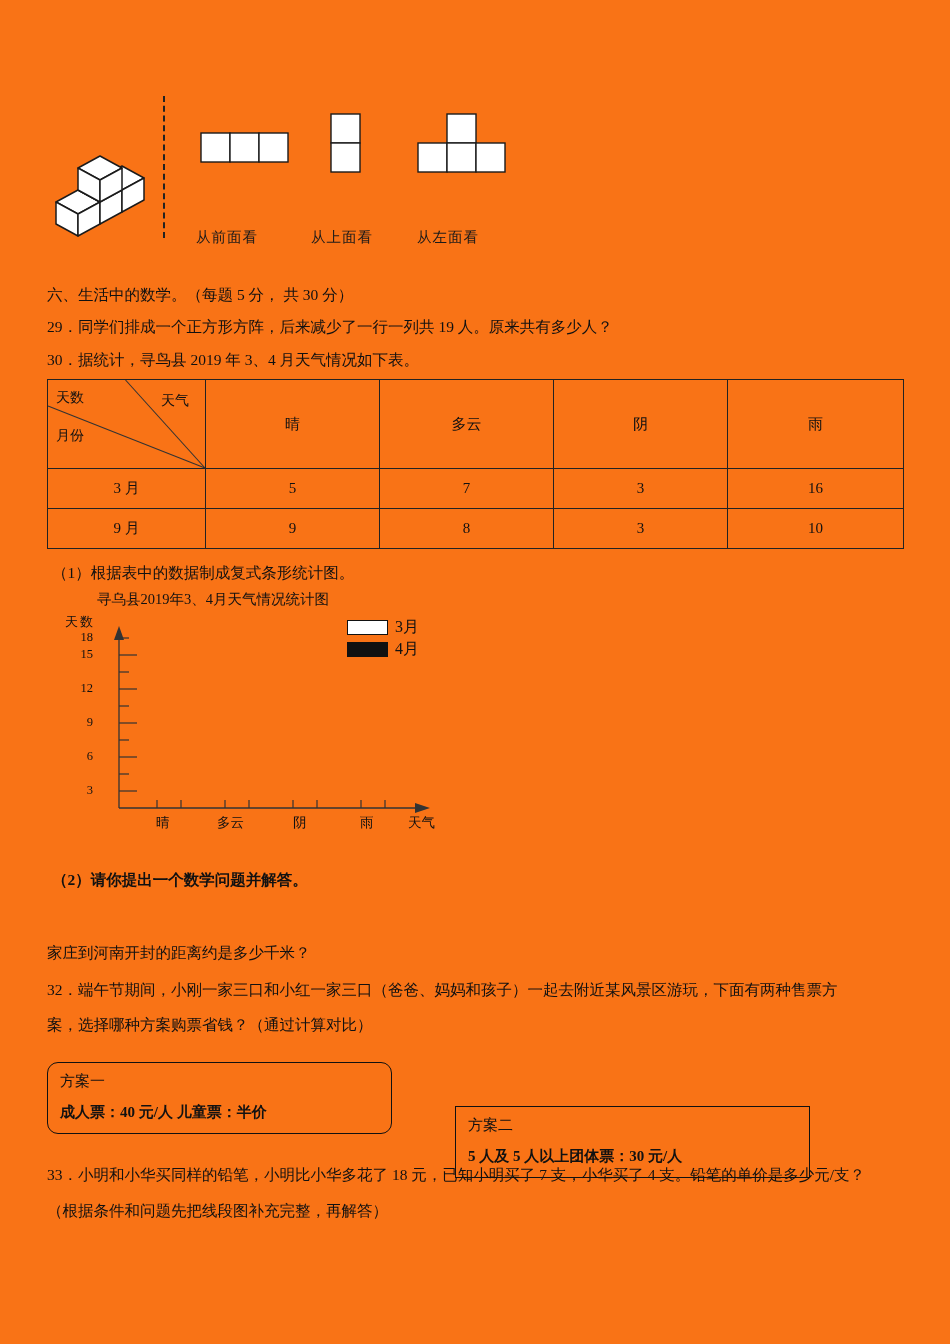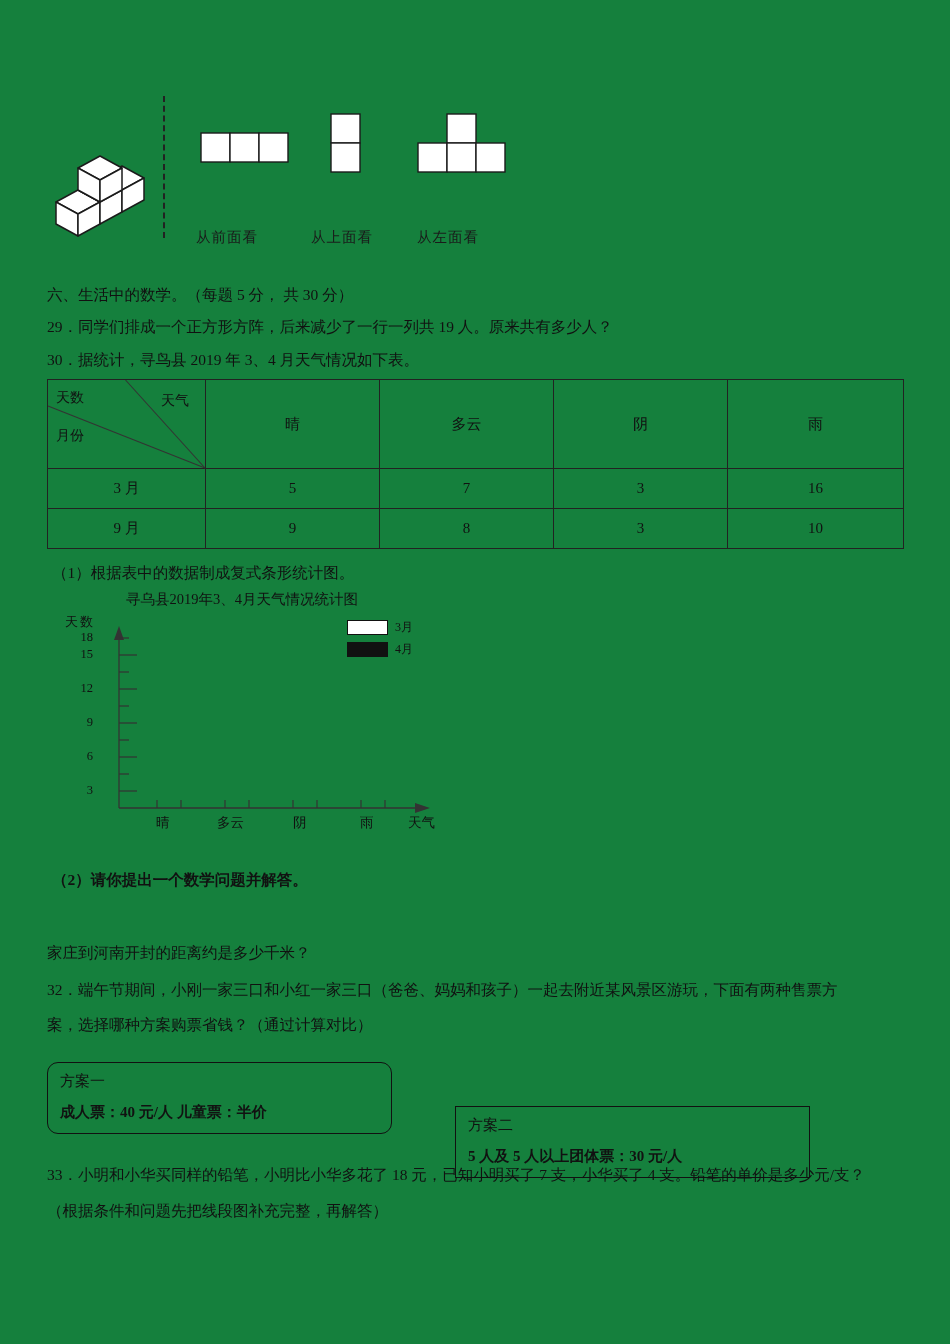--- a/index.html
+++ b/index.html
@@ -8,21 +8,21 @@
     background: #ffffff;
   }
   body {
     font-family: "Liberation Serif", "DejaVu Serif", serif;
     color: #111111;
   }
   #page {
     position: relative;
     width: 950px;
     height: 1344px;
-    background: #15803d;
+    background: #f97316;
     overflow: hidden;
   }
 
   
   .figure-block {
     position: absolute;
     left: 0;
     top: 0;
     width: 950px;
     height: 265px;
@@ -109,21 +109,21 @@
   
   .chart-wrap {
     position: absolute;
     left: 57px;
     top: 590px;
     width: 420px;
     height: 255px;
   }
   .chart-title {
     position: absolute;
-    left: 69px;
+    left: 40px;
     top: 0px;
     font-size: 14.5px;
     color: #111;
     white-space: nowrap;
   }
   .axis-name-y {
     position: absolute;
     left: 8px;
     top: 23px;
     font-size: 13px;
@@ -143,21 +143,21 @@
   }
   .legend-swatch {
     width: 39px;
     height: 13px;
     border: 1.3px solid #111;
     margin-right: 7px;
   }
   .legend-swatch.filled { background: #111; }
   .legend-swatch.hollow { background: #fff; }
   .legend-label {
-    font-size: 12px;
+    font-size: 16px;
     color: #111;
   }
   .chart-svg {
     position: absolute;
     left: 0;
     top: 0;
   }
   .cat-label {
     position: absolute;
     font-size: 13.5px;

